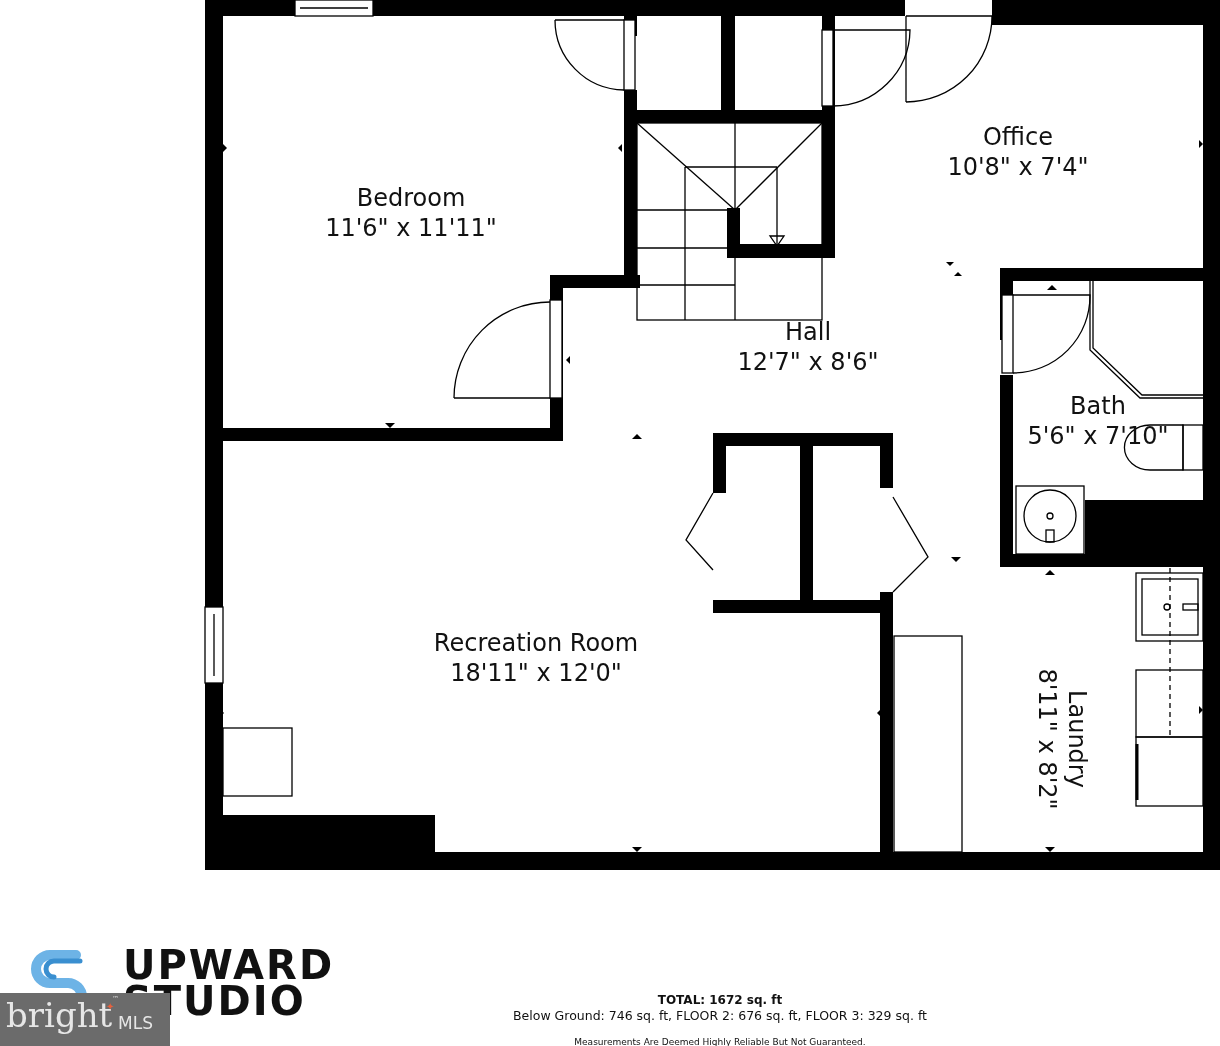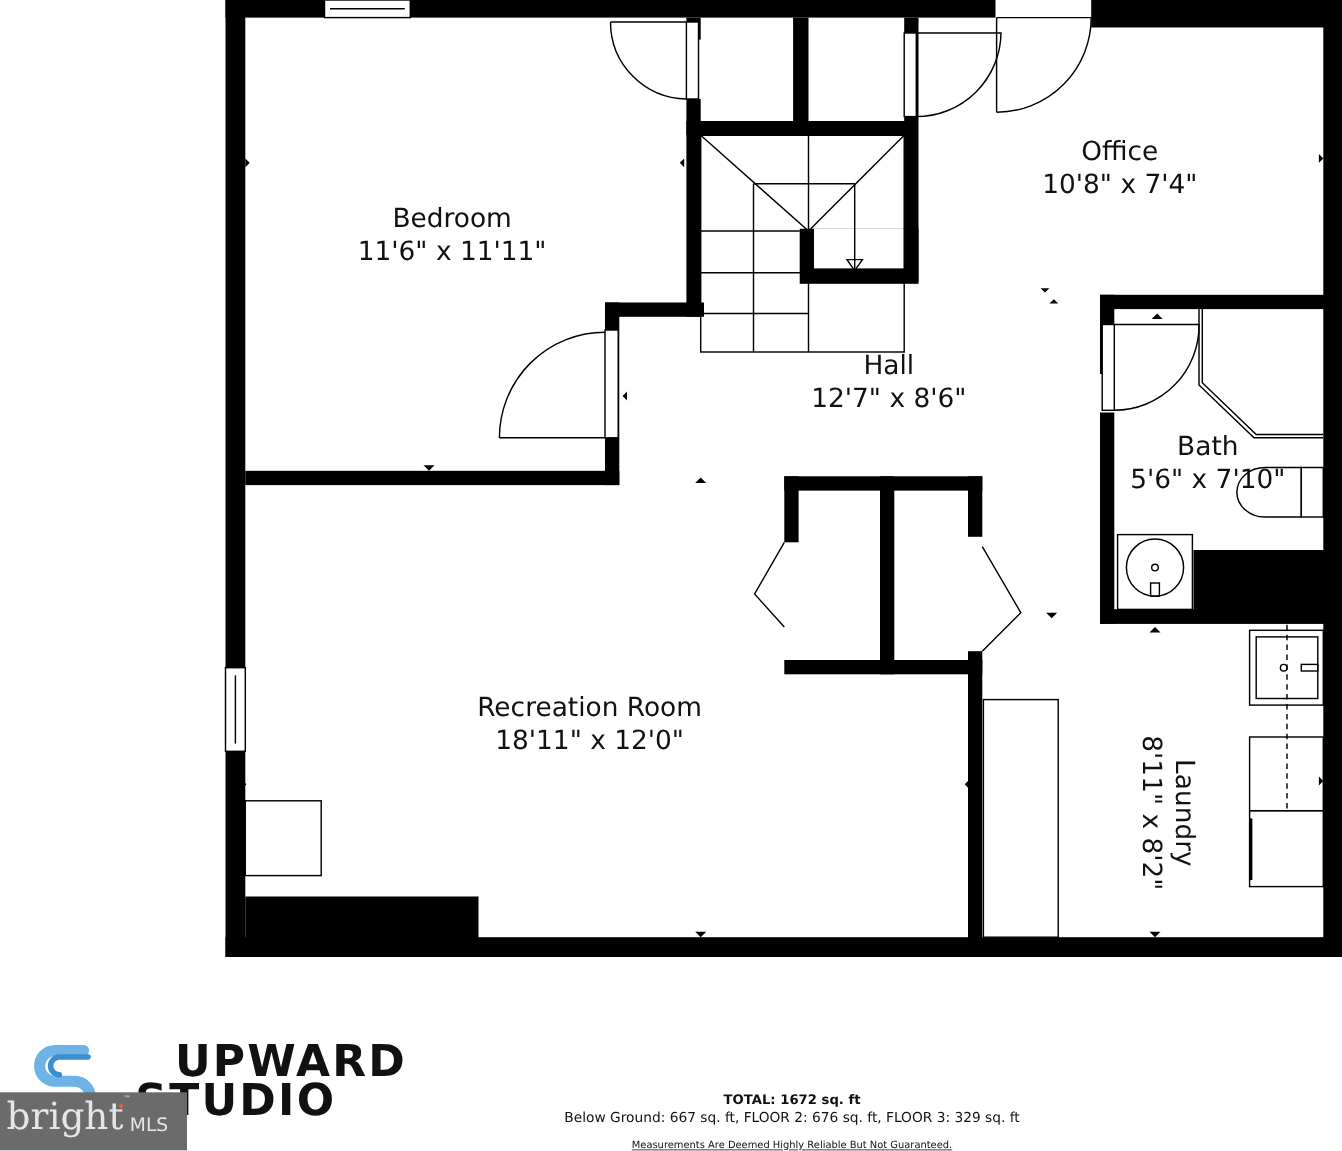--- a/index.html
+++ b/index.html
@@ -164,28 +164,28 @@
 <div class="room-label laundry" style="left:962px;top:709px;width:200px;">
   <span>Laundry</span>
   <span>8'11" x 8'2"</span>
 </div>
 
 <div class="logo">
   <svg width="80" height="80" style="position:absolute;left:0;top:0;">
     <path d="M48 10 L22 10 A14 14 0 0 0 22 38 L40 38 A14 14 0 0 1 40 66 L12 66" fill="none" stroke="#6db3e6" stroke-width="10" stroke-linecap="round"></path>
     <path d="M52 16 L26 16 A8 8 0 0 0 26 32" fill="none" stroke="#3a8fd0" stroke-width="5" stroke-linecap="round"></path>
   </svg>
-  <div class="logo-text" style="top:0px;margin-left:36px;">UPWARD</div>
+  <div class="logo-text" style="top:0px;">UPWARD</div>
   <div class="logo-text" style="top:36px;">STUDIO</div>
 </div>
 
 <div class="bright">
   <span class="b1">bright</span>
   <span style="position:absolute;left:106px;top:8px;color:#e8603c;font-size:10px;">✦</span>
   <span style="position:absolute;left:112px;top:2px;font-size:7px;color:#ddd;">™</span>
   <span class="b2">MLS</span>
 </div>
 
 <div class="totals">
   <div class="t">TOTAL: 1672 sq. ft</div>
-  <div class="l">Below Ground: 667 sq. ft, FLOOR 2: 676 sq. ft, FLOOR 3: 329 sq. ft</div>
+  <div class="l">Below Ground: 746 sq. ft, FLOOR 2: 676 sq. ft, FLOOR 3: 329 sq. ft</div>
   <div class="d">Measurements Are Deemed Highly Reliable But Not Guaranteed.</div>
 </div>
 
 </body></html>

